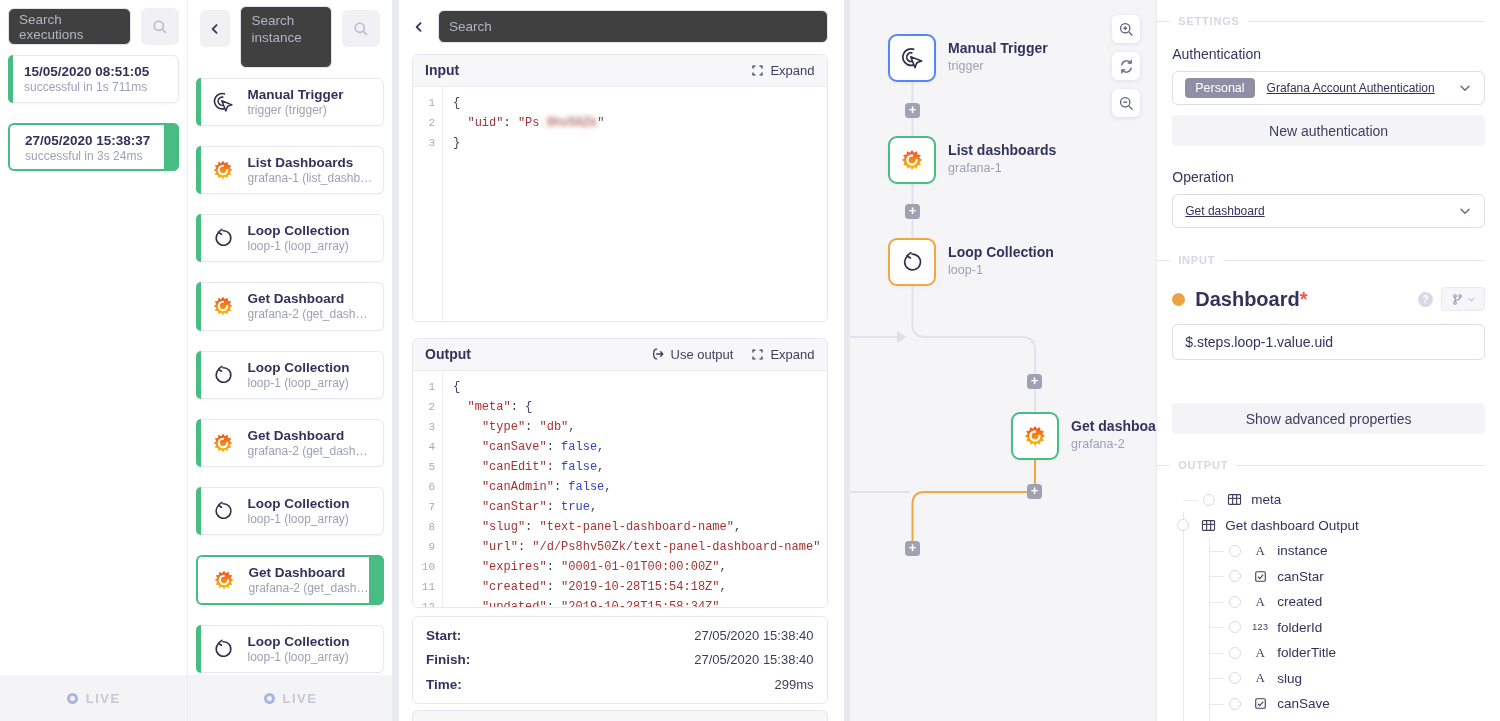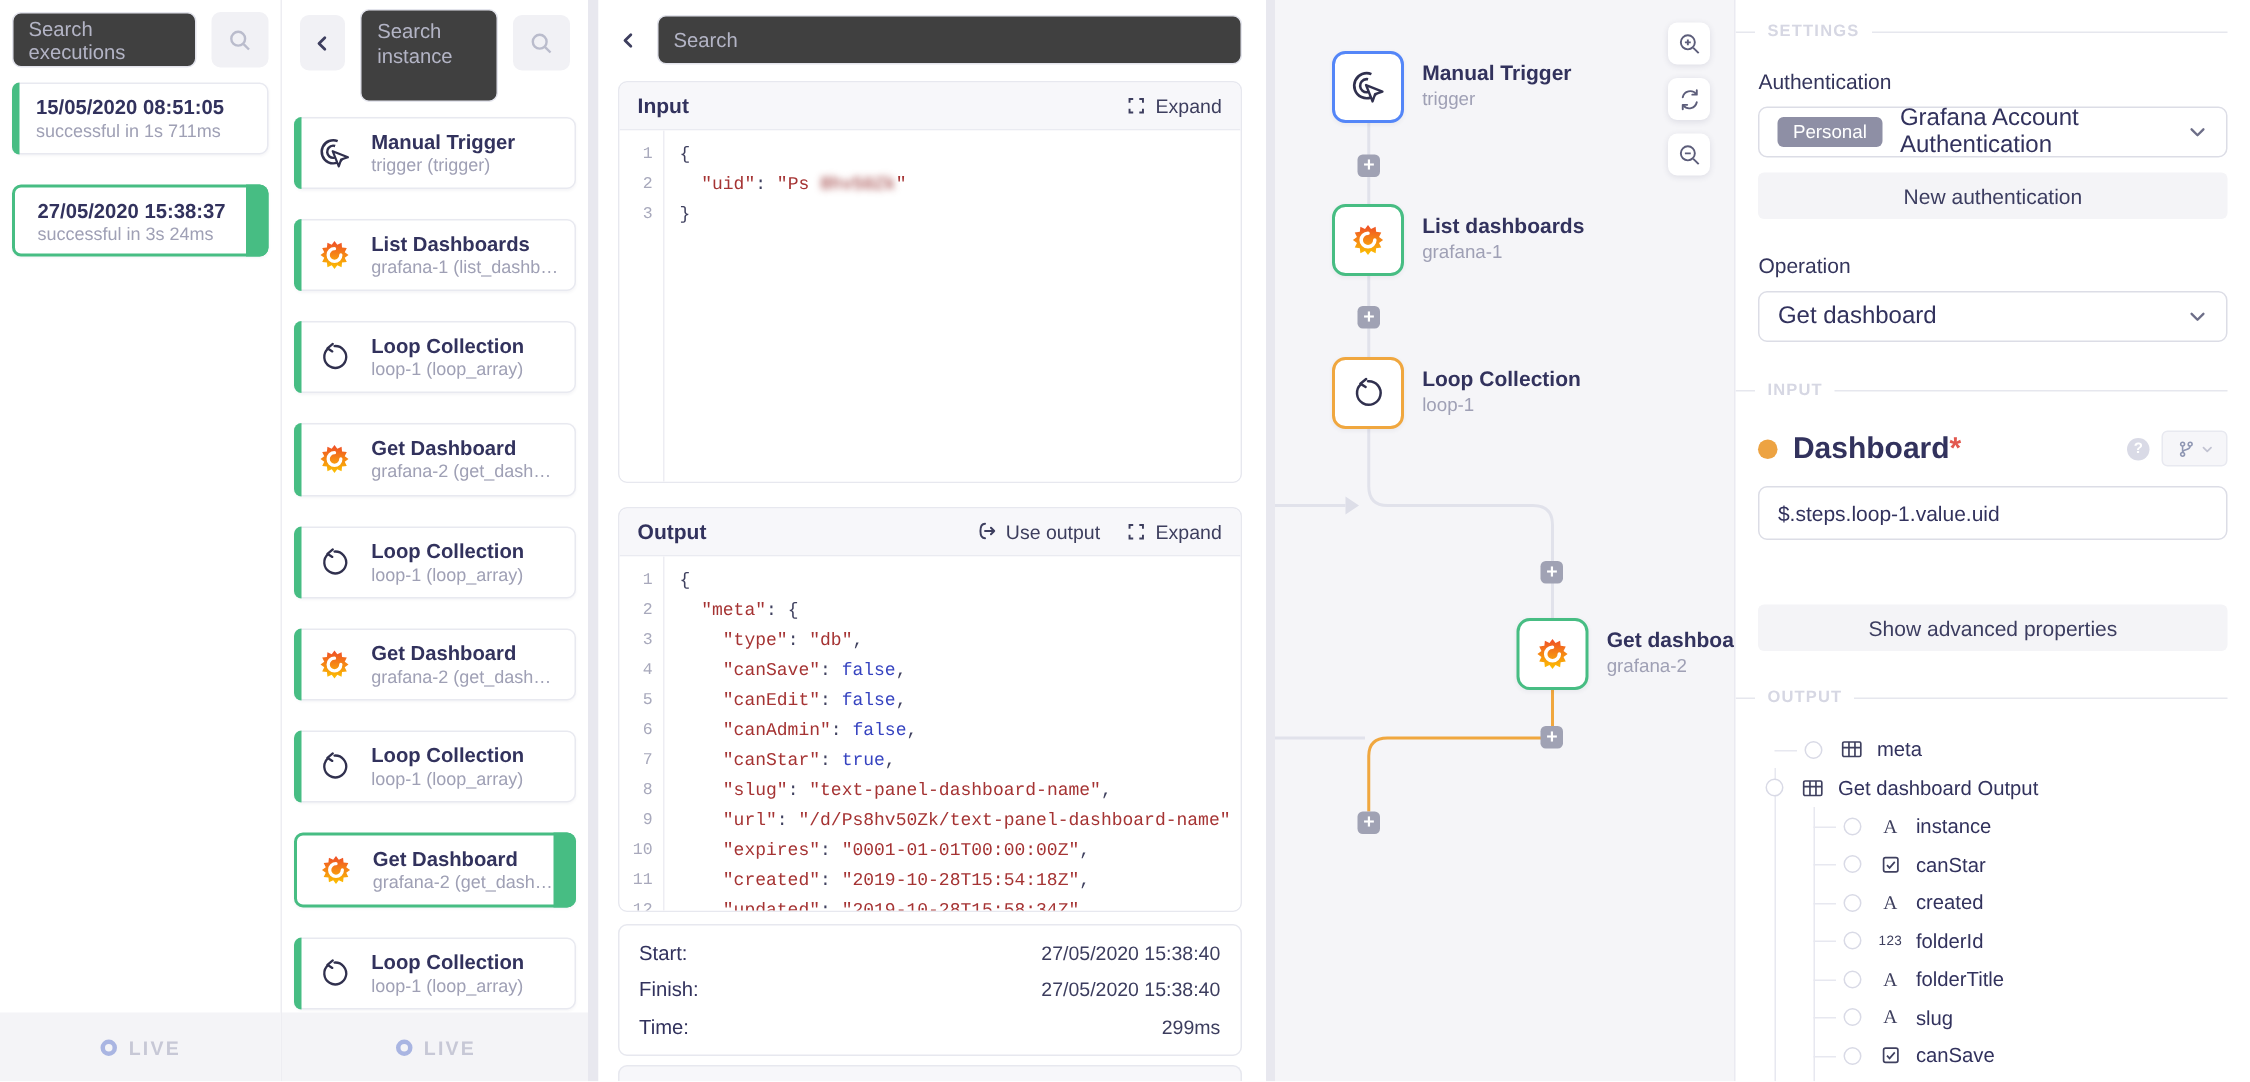--- a/index.html
+++ b/index.html
@@ -51,21 +51,21 @@
   .gutter { width:30px; border-right:1px solid #ededf3; padding:6px 0; flex:none; }
   .gutter div { height:20px; line-height:20px; font-family:"Liberation Mono", monospace; font-size:11px; color:#a8a9bc; text-align:right; padding-right:7px; }
   .codecol { flex:1; padding:6px 0 6px 10px; overflow:hidden; }
   .codeline { height:20px; line-height:20px; font-family:"Liberation Mono", monospace; font-size:12px; white-space:pre; }
   .seg.p { color:#3f405f; } .seg.k { color:#a53333; } .seg.s { color:#a53333; } .seg.b { color:#3643c0; }
   .seg.r { filter:blur(2.5px); color:#8d1d1d; }
   #inputPanel { height:268px; margin-top:0; } #inputPanel .codearea { height:236px; }
   #outputPanel { height:270px; margin-top:16px; } #outputPanel .codearea { height:237px; }
   .times { margin-top:8px; height:88px; padding:11px 13px; display:flex; flex-direction:column; justify-content:space-between; }
   .trow { display:flex; justify-content:space-between; align-items:center; }
-  .tlabel { font-size:13.5px; font-weight:normal; } .tval { font-size:13px; color:#3c3d5e; }
+  .tlabel { font-size:13.5px; font-weight:bold; } .tval { font-size:13px; color:#3c3d5e; }
   .peek { margin-top:6px; height:12px; border:1px solid #e7e8ef; border-bottom:none; border-radius:6px 6px 0 0; background:#f7f7fa; }
 
   
   .canvas { position:relative; width:325px; background:#f5f5f8; overflow:hidden; }
   .canvas svg.edges { position:absolute; left:0; top:0; }
   .wfnode { position:absolute; width:48px; height:48px; background:#fff; border-radius:9px; border:2px solid #ccc; display:flex; align-items:center; justify-content:center; cursor:pointer; box-shadow:0 1px 3px rgba(50,50,93,.06); }
   .wfnode .nicon { width:28px; height:28px; }
   .nlabel { position:absolute; width:140px; }
   .nlabel .t1 { font-size:14px; }
   .nlabel .t2 { font-size:12.5px; margin-top:2px; }
@@ -73,21 +73,21 @@
   .zoomctl { position:absolute; right:16px; top:15px; display:flex; flex-direction:column; gap:9px; }
   .zbtn { width:28px; height:28px; background:#fff; border-radius:6px; box-shadow:0 1px 4px rgba(50,50,93,.12); display:flex; align-items:center; justify-content:center; cursor:pointer; }
 
   
   .rpanel { width:363px; background:#fff; border-left:1px solid #eaeaf1; padding:0 15px; overflow:hidden; }
   .sect { display:flex; align-items:center; gap:8px; font-size:11px; font-weight:bold; letter-spacing:.8px; color:#d6d7e3; }
   .sect::before { content:''; width:13px; height:1px; background:#e6e7ee; margin-left:-15px; }
   .sect::after { content:''; flex:1; height:1px; background:#e6e7ee; }
   .flabel { font-size:14px; color:#34355c; }
   .selectbox { height:34px; border:1px solid #dcdde6; border-radius:6px; display:flex; align-items:center; padding:0 12px; cursor:pointer; background:#fff; }
-  .selectbox .val { font-size:16px; color:#32325d; flex:1; }
+  .selectbox .val { font-size:12px; color:#32325d; flex:1;text-decoration:underline; }
   .badge { background:#8e8fa5; color:#fff; font-size:12.5px; padding:3px 10px; border-radius:4px; margin-right:12px; }
   .greybtn { width:100%; height:31px; background:#f4f4f7; border:none; border-radius:4px; font-size:14px; color:#3c3d60; font-family:inherit; cursor:pointer; }
   .inprow { display:flex; align-items:center; }
   .dot { width:13px; height:13px; border-radius:50%; background:#eda342; margin-right:10px; }
   .req { color:#e25950; }
   .helpc { width:15px; height:15px; border-radius:50%; background:#d9dae6; color:#fff; font-size:10px; font-weight:bold; text-align:center; line-height:15px; }
   .srcsel { margin-left:8px; width:44px; height:24px; background:#f6f6f9; border:1px solid #e8e9f0; border-radius:4px; display:flex; align-items:center; justify-content:center; gap:3px; cursor:pointer; }
   .textfield { width:100%; height:36px; border:1px solid #dcdde6; border-radius:6px; padding:0 12px; font-size:14px; color:#32325d; font-family:inherit; background:#fff; }
   .tree { position:relative; margin-top:16px; }
   .trrow { position:relative; height:25.5px; display:flex; align-items:center; cursor:pointer; }

